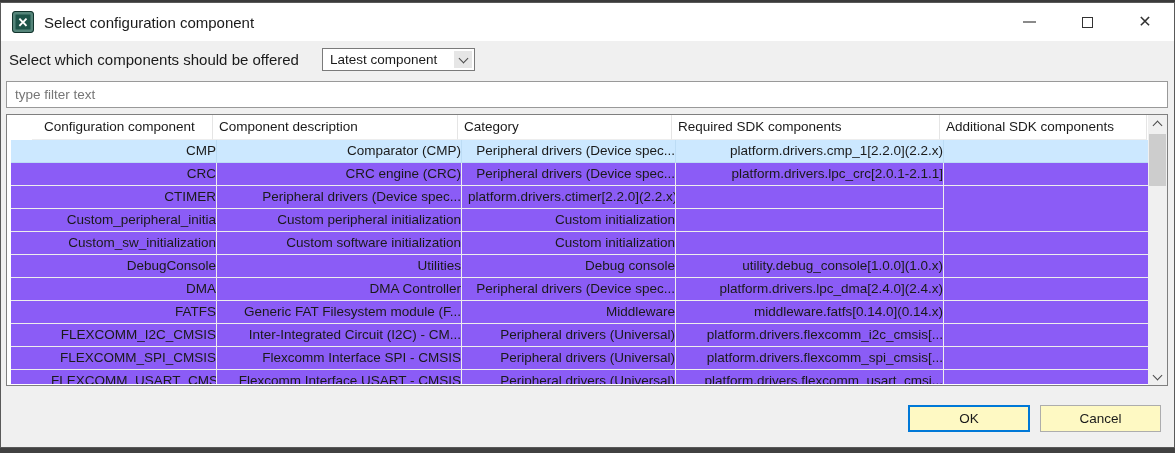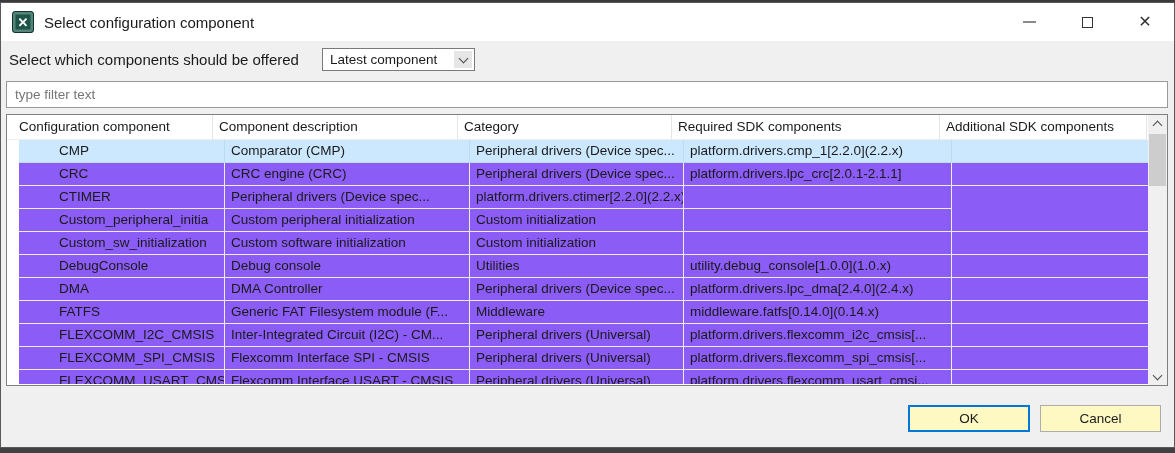--- a/index.html
+++ b/index.html
@@ -31,22 +31,22 @@
 
   
   .filter-input { position:absolute; left:5px; top:78px; width:1162px; height:27px; border:1px solid #999; background:#fff; font-size:13.5px; padding:0 8px; font-family:Liberation Sans, sans-serif; color:#1a1a1a; }
   .filter-input::placeholder { color:#767676; opacity:1; }
 
   
   .table { position:absolute; left:5px; top:111px; width:1162px; height:272px; background:#fff; border:1px solid #7f7f7f; }
   .grid-cols { display:grid; grid-template-columns:206px 245px 214px 268px 207px; }
   .header-row { height:25px; line-height:24px; font-size:13.5px; width:1140px; }
   .header-cell { padding-left:6px; border-right:1px solid #e5e5e5; border-bottom:1px solid #ededed; overflow:hidden; white-space:nowrap; }
-  .header-cell:first-child { padding-left:12px; }
-  .table-body { position:absolute; top:25px; left:12px; width:1140px; height:244px; overflow:hidden; }
+  .header-cell:first-child { padding-left:12px;margin-left:25px; }
+  .table-body { position:absolute; top:25px; left:4px; width:1140px; height:244px; overflow:hidden;text-align:right; }
   .table-row { height:23px; line-height:22px; font-size:13.5px; background:#8b5cf6; }
   .table-row.selected { background:var(--sel,#cce8ff); }
   .cell { padding-left:6px; border-right:1px solid #ededed; border-bottom:1px solid #ededed; overflow:hidden; white-space:nowrap; }
   .cell.c-component { padding-left:40px; }
   .table-row.selected .cell { border-color:#bcdcf5; }
 
   
   .scrollbar { position:absolute; top:0; right:0; width:19px; height:270px; background:#f0f0f0; }
   .scroll-btn { position:absolute; left:0; width:19px; height:17px; display:flex; align-items:center; justify-content:center; }
   .scroll-up { top:0; } .scroll-down { bottom:0; }
@@ -130,22 +130,22 @@
   </div>
           <div class="table-row grid-cols">
     <div class="cell c-component">Custom_sw_initialization</div>
     <div class="cell">Custom software initialization</div>
     <div class="cell">Custom initialization</div>
     <div class="cell"></div>
     <div class="cell"></div>
   </div>
           <div class="table-row grid-cols">
     <div class="cell c-component">DebugConsole</div>
+    <div class="cell">Utilities</div>
     <div class="cell">Debug console</div>
-    <div class="cell">Utilities</div>
     <div class="cell">utility.debug_console[1.0.0](1.0.x)</div>
     <div class="cell"></div>
   </div>
           <div class="table-row grid-cols">
     <div class="cell c-component">DMA</div>
     <div class="cell">DMA Controller</div>
     <div class="cell">Peripheral drivers (Device spec...</div>
     <div class="cell">platform.drivers.lpc_dma[2.4.0](2.4.x)</div>
     <div class="cell"></div>
   </div>

